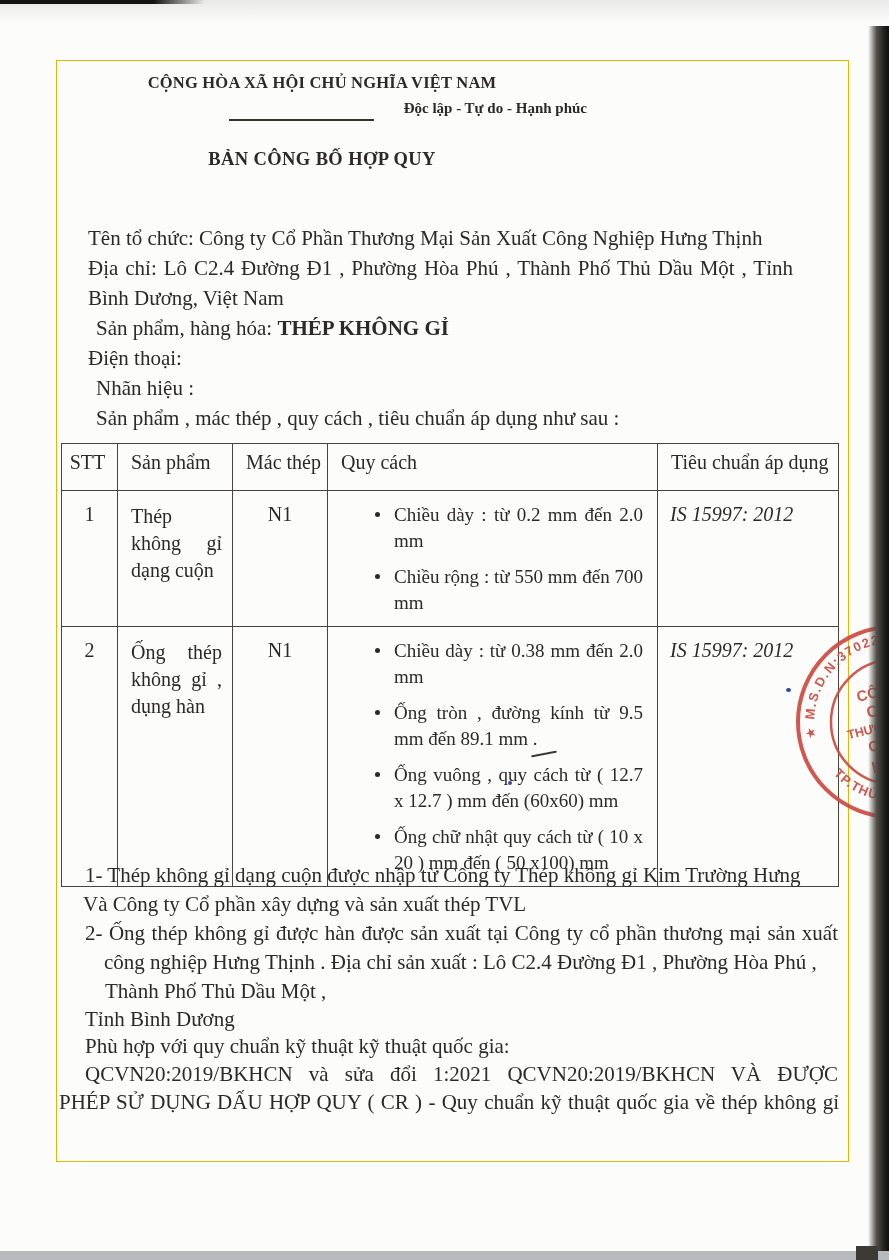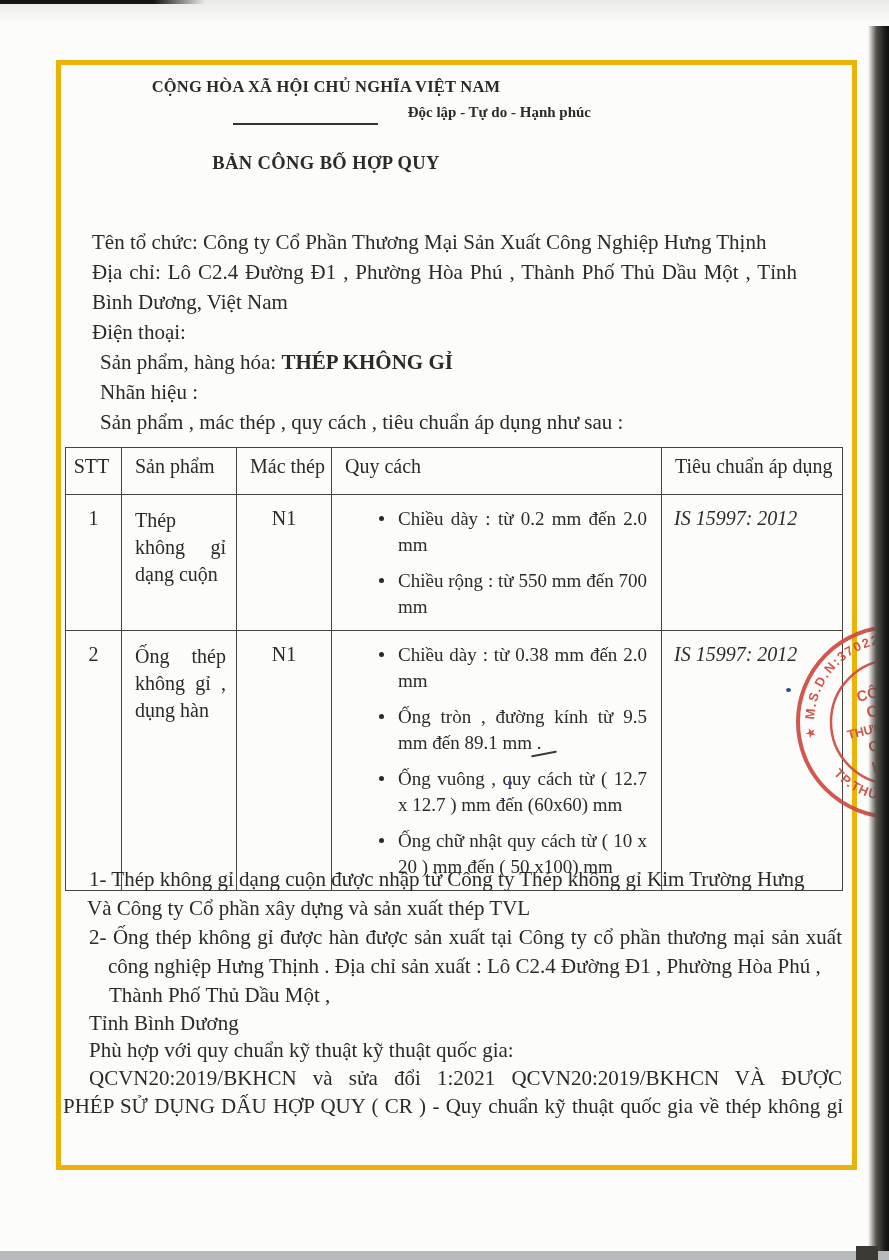--- a/index.html
+++ b/index.html
@@ -13,21 +13,21 @@
   .scan-top-grad{position:absolute;left:0;top:0;width:889px;height:26px;
     background:linear-gradient(180deg,#e9e9e7 0%,rgba(252,252,250,0) 90%);z-index:1;}
   .scan-top-bar{position:absolute;left:0;top:0;width:205px;height:4px;
     background:linear-gradient(90deg,#141414 75%,rgba(20,20,20,0) 100%);z-index:6;}
   .scan-edge-right{position:absolute;left:868px;top:26px;width:21px;height:1228px;z-index:5;
     background:linear-gradient(90deg,rgba(85,82,76,0) 0%,#55524c 40%,#23221f 75%,#0f0f0e 100%);}
   .scan-strip-bottom{position:absolute;left:0;top:1251px;width:889px;height:9px;background:#b6babd;z-index:6;}
   .scan-corner-block{position:absolute;left:856px;top:1246px;width:22px;height:14px;background:#3c3a35;z-index:7;}
 
   .frame{position:absolute;left:56px;top:60px;width:791px;height:1100px;
-    border:5px solid #eab308;z-index:2;}
+    border:1px solid #eab308;z-index:2;}
 
   
   .hdr{position:absolute;left:0;width:530px;text-align:center;}
   .nat-title{top:12px;font-weight:bold;font-size:16.5px;letter-spacing:.2px;}
   .motto{top:39px;font-weight:bold;font-size:15px;}
   .motto-underline{position:absolute;left:172px;top:58px;width:145px;height:2px;background:#35332e;}
   .doc-title{top:88px;font-weight:bold;font-size:18.5px;letter-spacing:.4px;}
   .doc-num{top:127px;font-size:16.5px;}
 
   
@@ -81,22 +81,22 @@
   <div class="frame">
 
     <div class="hdr nat-title" style="position:absolute;">CỘNG HÒA XÃ HỘI CHỦ NGHĨA VIỆT NAM</div>
     <div class="hdr motto" style="position:absolute;text-align:right;">Độc lập - Tự do - Hạnh phúc</div>
     <div class="motto-underline"></div>
     <div class="hdr doc-title" style="position:absolute;">BẢN CÔNG BỐ HỢP QUY</div>
 
     <div class="info">
       <p class="ln">Tên tổ chức: Công ty Cổ Phần Thương Mại Sản Xuất Công Nghiệp Hưng Thịnh</p>
       <p class="ln address">Địa chỉ: Lô C2.4 Đường Đ1 , Phường Hòa Phú , Thành Phố Thủ Dầu Một , Tỉnh Bình Dương, Việt Nam</p>
+      <p class="ln indent gap-top"><span>Sản phẩm, hàng hóa: </span><span class="prod-val">THÉP KHÔNG GỈ</span></p>
       <p class="ln">Điện thoại:</p>
-      <p class="ln indent gap-top"><span>Sản phẩm, hàng hóa: </span><span class="prod-val">THÉP KHÔNG GỈ</span></p>
       <p class="ln indent">Nhãn hiệu :</p>
       <p class="ln indent">Sản phẩm , mác thép , quy cách , tiêu chuẩn áp dụng như sau :</p>
     </div>
 
     <table class="doc-table">
       <colgroup>
         <col style="width:56px">
           <col style="width:115px">
           <col style="width:95px">
         <col style="width:330px">

